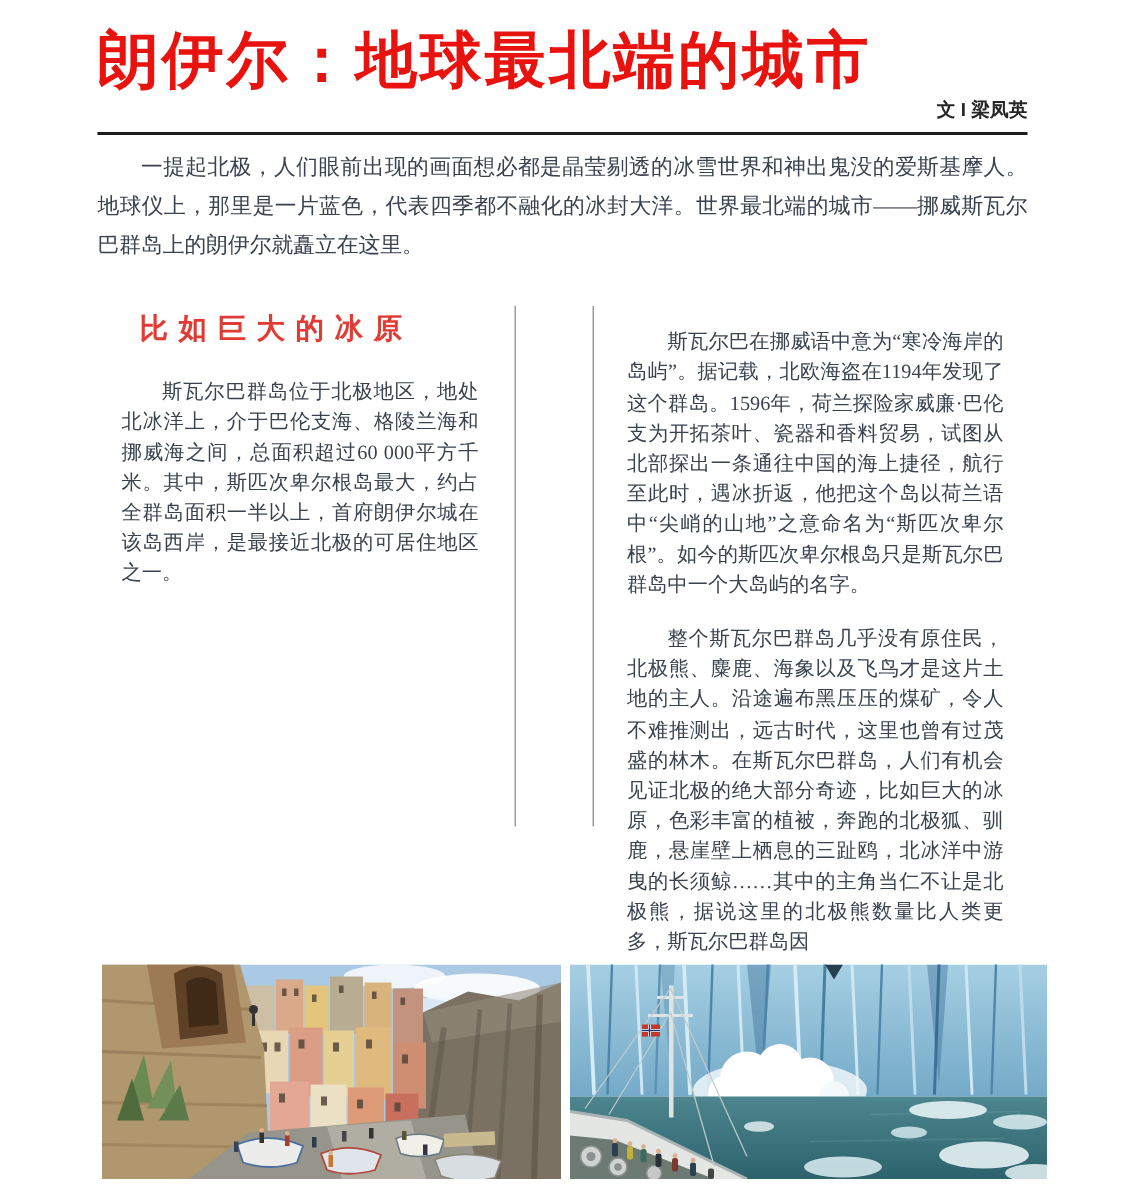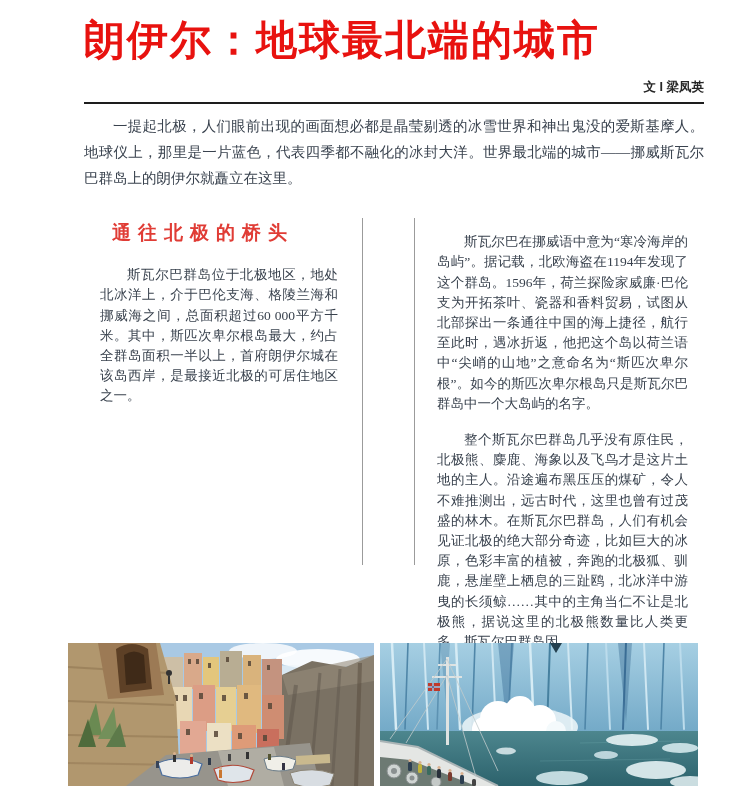--- a/index.html
+++ b/index.html
@@ -1,30 +1,30 @@
 <!DOCTYPE html>
 <html><head>
 <meta charset="utf-8">
 <style>
   html,body { margin:0; padding:0; background:#ffffff; }
   body { width:750px; height:799px; }
   .page {
     position:relative; width:750px; height:799px; background:#ffffff;
     font-family:"Liberation Serif", serif; overflow:hidden;
   }
-  .content { position:absolute; left:84px; top:0; width:620px; }
+  .content { position:absolute; left:65px; top:0; width:620px; }
 
   .title {
     margin:0; padding-top:16px;
     font-family:"Liberation Sans", sans-serif;
     font-weight:bold; font-size:41px; line-height:1.2;
     letter-spacing:2px; color:#e8120f;
   }
   .byline {
-    margin-top:14px; text-align:right;
+    text-align:right;
     font-family:"Liberation Sans", sans-serif;
     font-size:12.5px; font-weight:bold; color:#262626;
   }
   .hrule { margin-top:6px; border:0; border-top:2px solid #1d1d1d; height:0; }
 
   .intro {
     margin:9px 0 12px 0; font-size:14.5px; line-height:26px;
     text-align:justify; text-indent:2em; color:#39424e;
   }
 
@@ -58,21 +58,21 @@
     <h1 class="title">朗伊尔：地球最北端的城市</h1>
 
     <div class="byline">文 I 梁凤英</div>
 
     <hr class="hrule">
 
     <p class="intro">一提起北极，人们眼前出现的画面想必都是晶莹剔透的冰雪世界和神出鬼没的爱斯基摩人。地球仪上，那里是一片蓝色，代表四季都不融化的冰封大洋。世界最北端的城市——挪威斯瓦尔巴群岛上的朗伊尔就矗立在这里。</p>
 
     <div class="columns">
       <div class="col-l">
-        <h2 class="section-heading">通往北极的桥头</h2>
+        <h2 class="section-heading">比如巨大的冰原</h2>
         <p class="body">斯瓦尔巴群岛位于北极地区，地处北冰洋上，介于巴伦支海、格陵兰海和挪威海之间，总面积超过60 000平方千米。其中，斯匹次卑尔根岛最大，约占全群岛面积一半以上，首府朗伊尔城在该岛西岸，是最接近北极的可居住地区之一。</p>
       </div>
       <div class="gutter">
         <span class="vrule vrule-l"></span>
         <span class="vrule vrule-r"></span>
       </div>
       <div class="col-r">
         <p class="body">斯瓦尔巴在挪威语中意为“寒冷海岸的岛屿”。据记载，北欧海盗在1194年发现了这个群岛。1596年，荷兰探险家威廉·巴伦支为开拓茶叶、瓷器和香料贸易，试图从北部探出一条通往中国的海上捷径，航行至此时，遇冰折返，他把这个岛以荷兰语中“尖峭的山地”之意命名为“斯匹次卑尔根”。如今的斯匹次卑尔根岛只是斯瓦尔巴群岛中一个大岛屿的名字。</p>
         <p class="body">整个斯瓦尔巴群岛几乎没有原住民，北极熊、麋鹿、海象以及飞鸟才是这片土地的主人。沿途遍布黑压压的煤矿，令人不难推测出，远古时代，这里也曾有过茂盛的林木。在斯瓦尔巴群岛，人们有机会见证北极的绝大部分奇迹，比如巨大的冰原，色彩丰富的植被，奔跑的北极狐、驯鹿，悬崖壁上栖息的三趾鸥，北冰洋中游曳的长须鲸……其中的主角当仁不让是北极熊，据说这里的北极熊数量比人类更多，斯瓦尔巴群岛因</p>
       </div>

